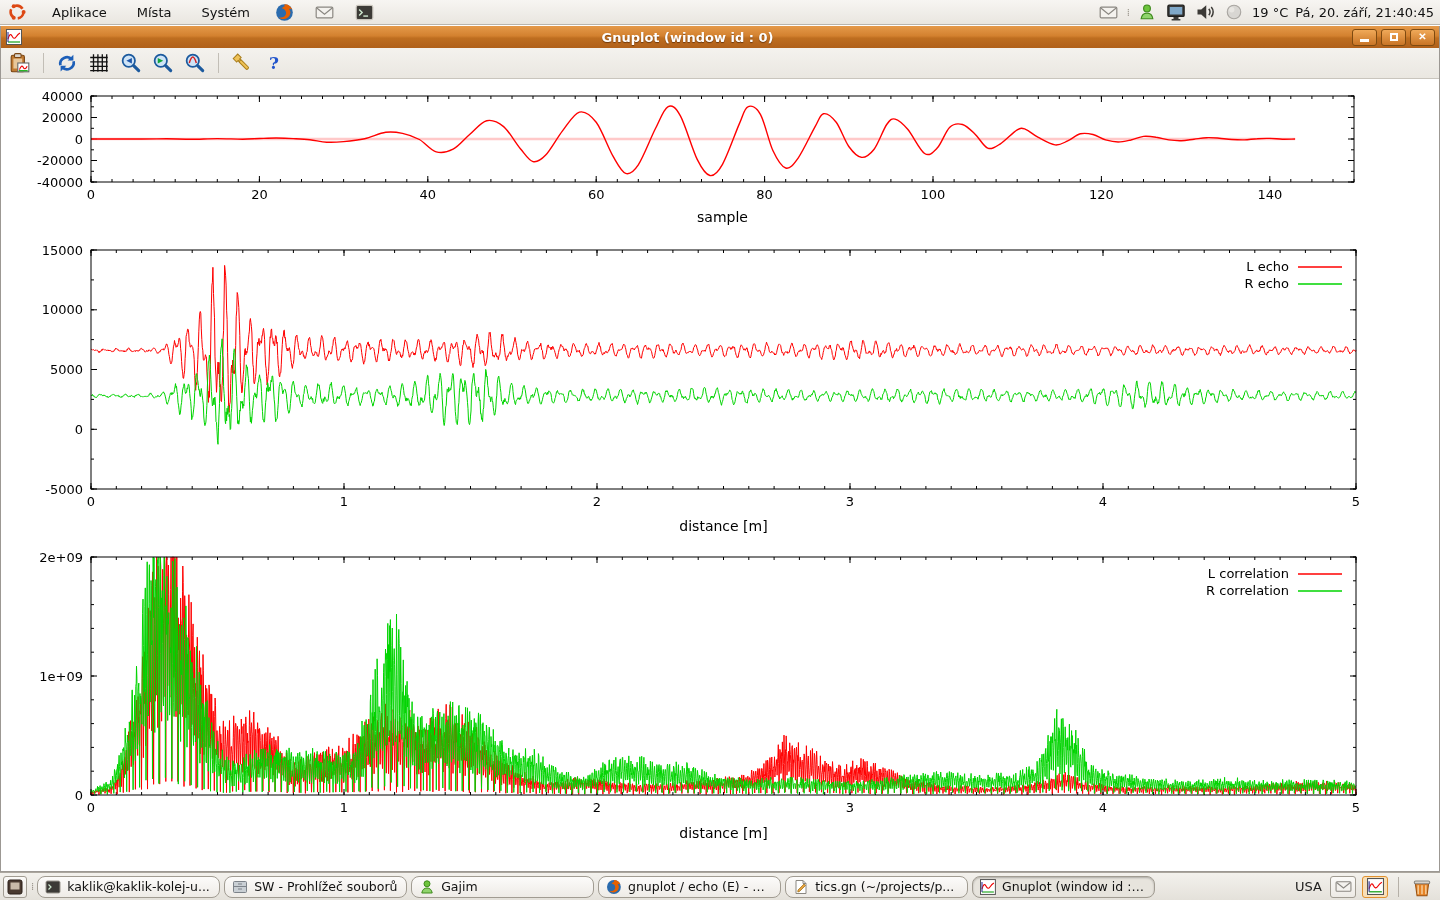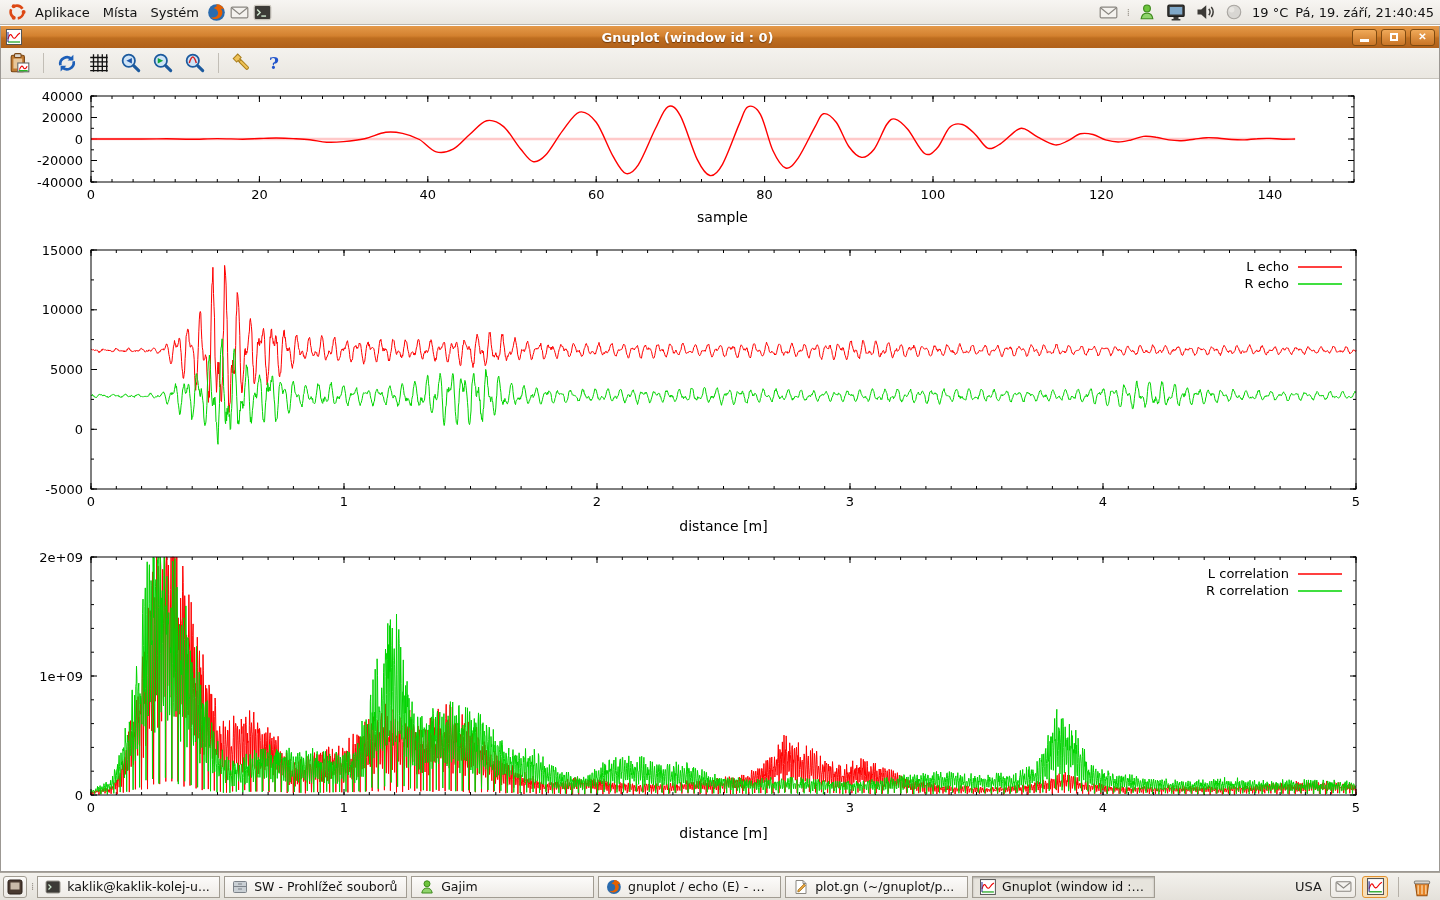--- a/index.html
+++ b/index.html
@@ -2,21 +2,21 @@
 <html><head>
 <meta charset="utf-8">
 <style>
   html,body{margin:0;padding:0;width:1440px;height:900px;overflow:hidden;
     font-family:"DejaVu Sans",sans-serif;background:#fff;}
   *{box-sizing:border-box;}
 
   
   .panel-top{position:absolute;top:0;left:0;width:1440px;height:25px;
     background:linear-gradient(#F7F5F2,#E9E6E0);border-bottom:1px solid #B9B5AD;
-    display:flex;align-items:center;padding:0 6px;gap:1px;font-size:13px;color:#111;}
+    display:flex;align-items:center;padding:0 6px;gap:18px;font-size:13px;color:#111;}
   .panel-top .menu{padding:2px 6px;cursor:default;}
   .panel-top .licon{width:22px;height:22px;display:flex;align-items:center;justify-content:center;}
   .tray{margin-left:auto;display:flex;align-items:center;gap:7px;}
   .grip{color:#9a958c;font-size:10px;letter-spacing:-1px;}
 
   
   .gwindow{position:absolute;top:26px;left:0;width:1440px;height:846px;
     border-left:1px solid #9C9893;border-right:1px solid #9C9893;border-bottom:1px solid #9C9893;}
   .titlebar{position:absolute;top:0;left:0;right:0;height:22px;
     background:linear-gradient(#E59A4A,#D3812F 45%,#BE6E20 55%,#B0601A);
@@ -43,21 +43,21 @@
   .chartbox{position:absolute;left:0;width:1438px;}
   .chartbox svg{display:block;}
   svg text{font-family:"DejaVu Sans",sans-serif;}
 
   
   .taskbar{position:absolute;bottom:0;left:0;width:1440px;height:28px;
     background:linear-gradient(#F3F1ED,#E4E1DA);border-top:1px solid #ABA69E;
     display:flex;align-items:center;padding:0 3px;gap:4px;}
   .deskbtn{width:24px;height:22px;border:1px solid #A19C92;border-radius:3px;
     background:linear-gradient(#FBFAF8,#EDEAE5);display:flex;align-items:center;justify-content:center;padding:0;}
-  .task-btn{height:22px;width:183px;border:1px solid #A19C92;border-radius:0;
+  .task-btn{height:22px;width:183px;border:1px solid #A19C92;border-radius:8px;
     background:linear-gradient(#FCFBFA,#EEEBE6);display:flex;align-items:center;gap:6px;
     padding:0 7px;font-size:12.5px;color:#111;white-space:nowrap;overflow:hidden;}
   .task-btn.active{background:#E7E4DD;box-shadow:inset 0 1px 2px rgba(0,0,0,.25);}
   .task-btn .lab{overflow:hidden;text-overflow:ellipsis;}
   .tb-right{margin-left:auto;display:flex;align-items:center;gap:6px;padding-right:2px;}
   .kbd{font-size:13px;color:#222;margin-right:2px;}
   .tray-btn{width:26px;height:22px;border:1px solid #A19C92;border-radius:3px;
     background:linear-gradient(#FBFAF8,#EDEAE5);display:flex;align-items:center;justify-content:center;padding:0;}
   .tray-btn.hl{background:#F8DFB8;border-color:#E0912F;}
   .tdiv{width:1px;height:20px;background:#B5B0A8;margin:0 4px;}
@@ -125,21 +125,21 @@
         <path d="M11 5.5a3.5 3.5 0 0 1 0 5M13 4a6 6 0 0 1 0 8" fill="none" stroke="#3C3A36" stroke-width="1.2"></path>
       </svg>
     </span>
     <span class="licon">
       <svg width="18" height="18" viewBox="0 0 16 16">
         <circle cx="8" cy="8" r="6" fill="#D8D6D2" stroke="#A8A5A0"></circle>
         <circle cx="6" cy="6" r="2.4" fill="#E8E6E2"></circle>
       </svg>
     </span>
     <span>19 °C</span>
-    <span>Pá, 19. září, 21:40:45</span>
+    <span>Pá, 20. září, 21:40:45</span>
   </div>
 </div>
 
 <div class="gwindow">
 
   <div class="titlebar">
     <span class="ticon">
       <svg width="16" height="16" viewBox="0 0 16 16">
         <rect x="0.5" y="0.5" width="15" height="15" fill="#fff" stroke="#555"></rect>
         <path d="M2 10q2-7 4-3t4 1 4-4" fill="none" stroke="#e00" stroke-width="1.1"></path>
@@ -329,21 +329,21 @@
       <path d="M8 1a7 7 0 0 1 6.6 4.7c-1-.8-2-.9-2.8-.6 1.2 1.3 1.5 3 .8 4.8-.9 2.2-3 3.6-5.4 3.6-1.6 0-3-.6-4.1-1.6 2.8 1 5.2-.2 6-2.2.5-1.4.2-2.8-.8-3.9-.7-.7-1.6-1.1-2.6-1.1.6-.9 1.4-1.6 2.3-1.7z" fill="#E66000"></path>
     </svg>
     <span class="lab">gnuplot / echo (E) - M...</span>
   </div>
   <div class="task-btn">
     <svg width="16" height="16" viewBox="0 0 16 16">
       <path d="M3 1.5h7l3 3v10H3z" fill="#fff" stroke="#8A8781"></path>
       <path d="M10 1.5v3h3" fill="none" stroke="#8A8781"></path>
       <path d="M5 11 11 5l1.5 1.5-6 6L4.8 13z" fill="#E8A33D" stroke="#9A6A14" stroke-width="0.7"></path>
     </svg>
-    <span class="lab">plot.gn (~/gnuplot/p...</span>
+    <span class="lab">tics.gn (~/projects/p...</span>
   </div>
   <div class="task-btn active">
     <svg width="16" height="16" viewBox="0 0 16 16">
       <rect x="0.5" y="0.5" width="15" height="15" fill="#fff" stroke="#555"></rect>
       <path d="M2 10q2-7 4-3t4 1 4-4" fill="none" stroke="#e00" stroke-width="1.1"></path>
       <path d="M2 13h12" stroke="#090" stroke-width="1.1"></path>
       <path d="M2 3v10" stroke="#339" stroke-width="1.1"></path>
     </svg>
     <span class="lab">Gnuplot (window id : 0)</span>
   </div>

